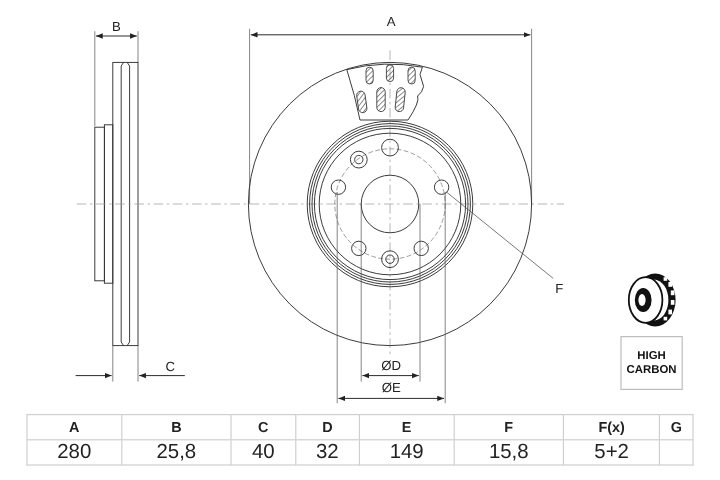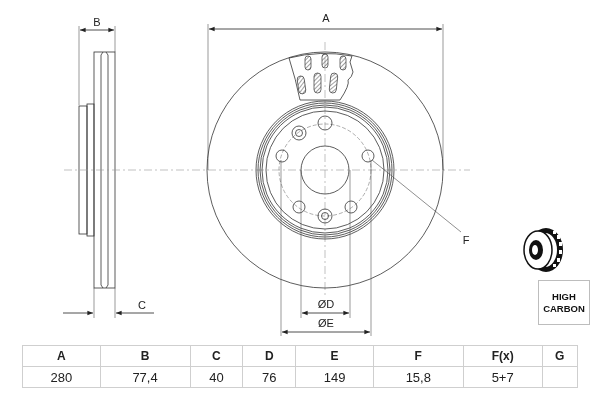--- a/index.html
+++ b/index.html
@@ -2,22 +2,22 @@
 <html><head>
 <meta charset="utf-8">
 <style>
   html, body { margin:0; padding:0; background:#ffffff; }
   body { width:600px; height:400px; position:relative; overflow:hidden; font-family:"Liberation Sans", sans-serif; }
   .drawing { position:absolute; left:0; top:0; width:600px; height:340px; }
   .lbl { font-family:"Liberation Sans", sans-serif; font-size:11px; fill:#222; }
   .spec-table { position:absolute; left:22px; top:345px; width:556px; border-collapse:collapse; }
   .spec-table td, .spec-table th { border:1px solid #cfcfcf; text-align:center; height:20px; padding:0; color:#222; }
   .spec-table th { font-weight:bold; font-size:12px; }
-  .spec-table td { font-size:13px; font-weight:normal; }
-  .badge { position:absolute; left:517px; top:280px; width:52px; height:45px; border:1px solid #bdbdbd; box-sizing:border-box; display:flex; align-items:center; justify-content:center; text-align:center; font-weight:bold; font-size:9.5px; line-height:12px; color:#111;margin-left:21px; }
+  .spec-table td { font-size:17px; font-weight:normal; }
+  .badge { position:absolute; left:517px; top:280px; width:52px; height:45px; border:1px solid #bdbdbd; box-sizing:border-box; display:flex; align-items:center; justify-content:center; text-align:center; font-weight:bold; font-size:9.5px; line-height:12px; color:#111; }
   .thumb { position:absolute; left:518px; top:225px; width:50px; height:50px; }
 </style>
 </head>
 <body>
 
 <svg class="drawing" viewBox="0 0 600 340" xmlns="http://www.w3.org/2000/svg">
   <defs>
     <marker id="arr" viewBox="0 0 10 10" refX="10" refY="5" markerWidth="7" markerHeight="7" orient="auto-start-reverse">
       <path d="M0,1 L10,5 L0,9 z" fill="#222"></path>
     </marker>
@@ -137,22 +137,22 @@
     <th>B</th>
     <th>C</th>
     <th>D</th>
     <th>E</th>
     <th>F</th>
     <th>F(x)</th>
     <th>G</th>
   </tr>
   <tr>
     <td>280</td>
-    <td>77,4</td>
+    <td>25,8</td>
     <td>40</td>
-    <td>76</td>
+    <td>32</td>
     <td>149</td>
     <td>15,8</td>
-    <td>5+7</td>
+    <td>5+2</td>
     <td></td>
   </tr>
 </tbody>
   </table>
 
 </body></html>

